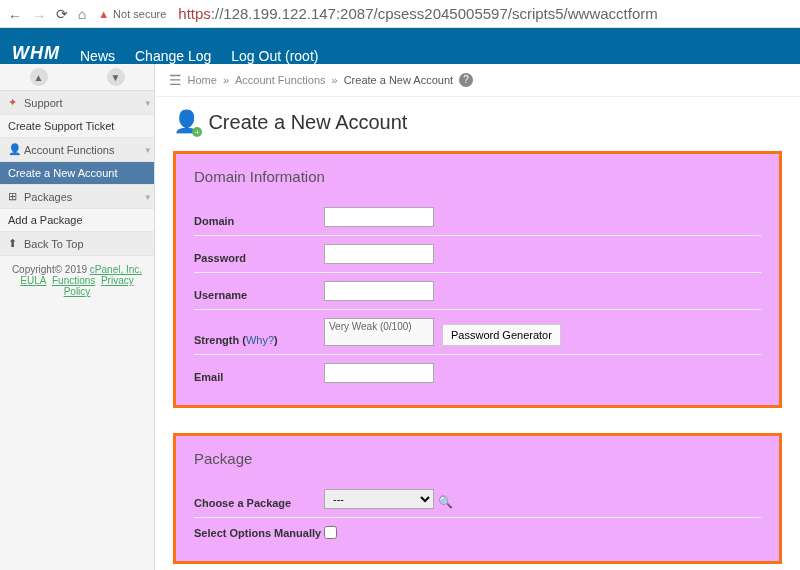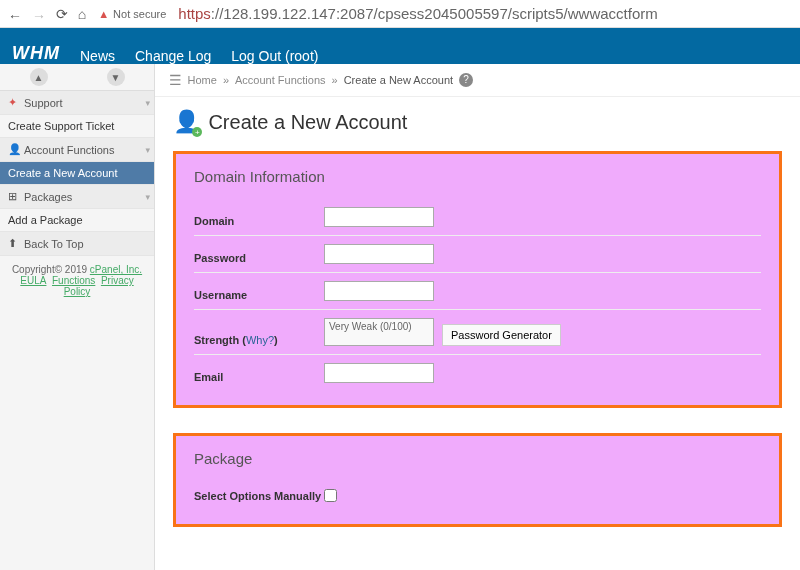--- a/index.html
+++ b/index.html
@@ -154,20 +154,25 @@
         </div>
         <div class="field-row">
             <label>Email</label>
             <input type="text" style="">
           </div>
       </div>
 
       <div class="panel">
         <h2>Package</h2>
         <div class="field-row">
+          <label>Choose a Package</label>
+          <select><option>---</option></select>
+          <span class="mag">🔍</span>
+        </div>
+        <div class="field-row">
           <label>Select Options Manually</label>
           <input type="checkbox" style="">
         </div>
       </div>
 
     </div>
   </div>
 </div>
 
 </body></html>

